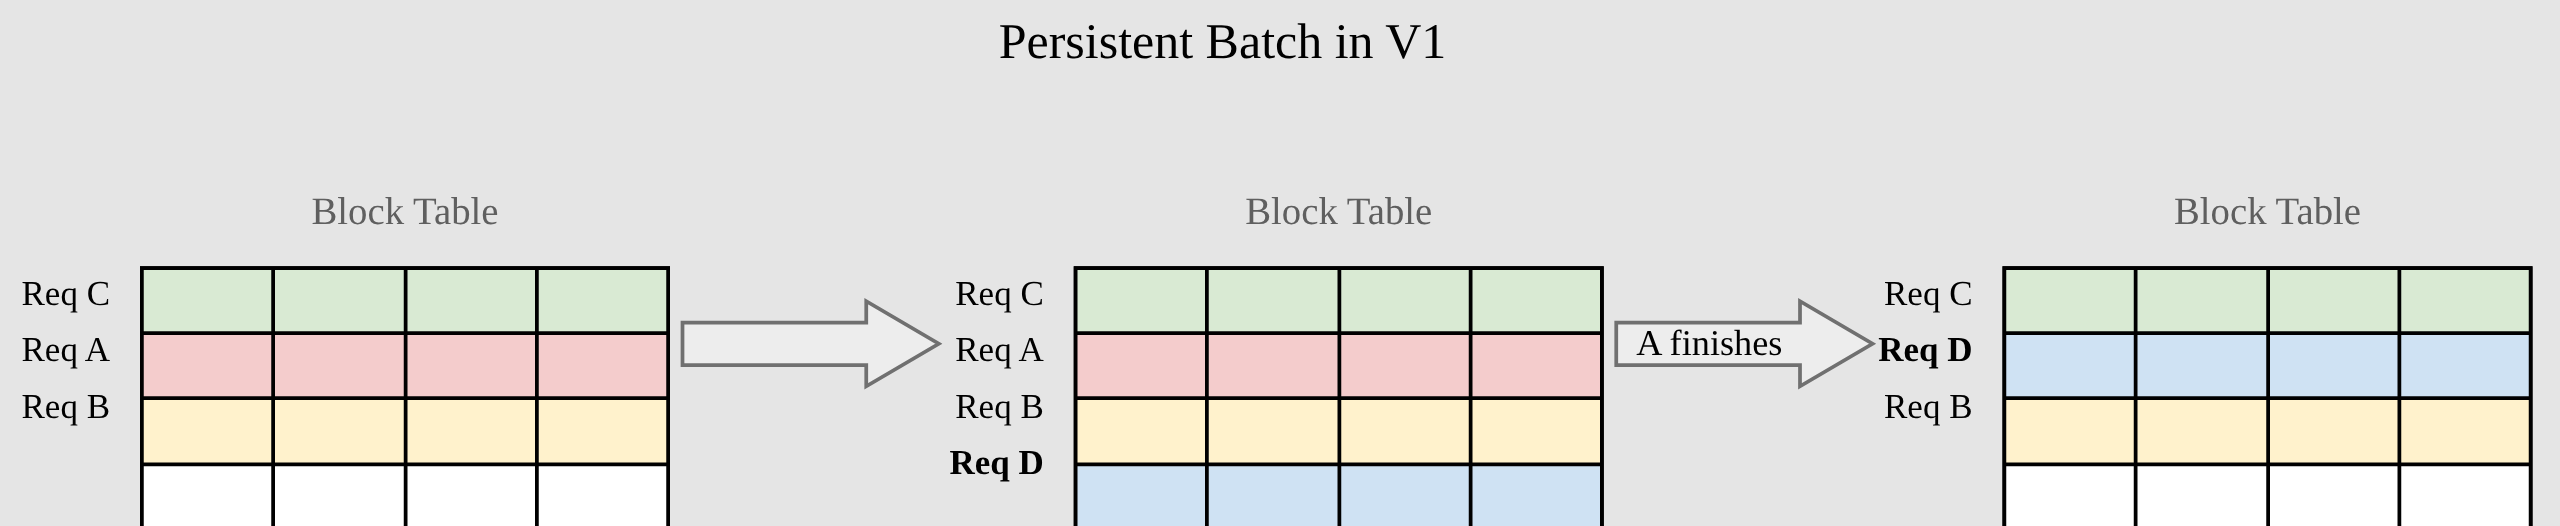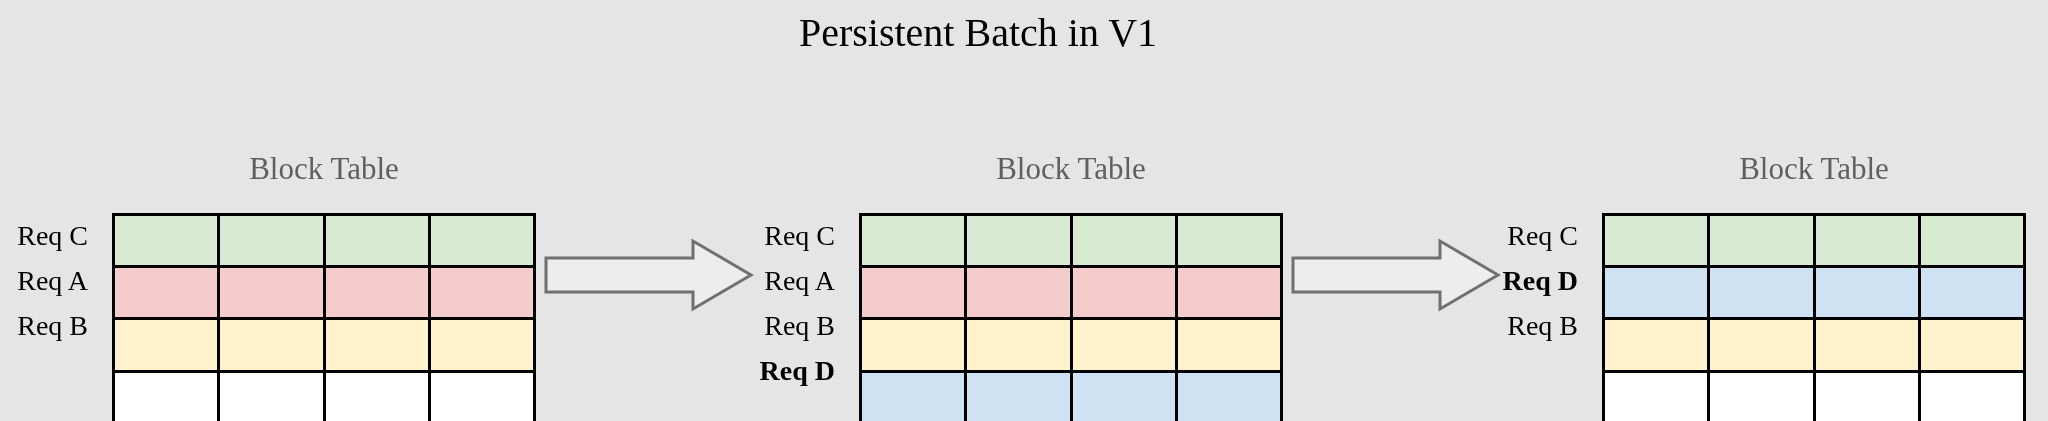--- a/index.html
+++ b/index.html
@@ -107,20 +107,21 @@
         <div class="cell" style="background: rgb(255, 255, 255);"></div>
         <div class="cell" style="background: rgb(255, 255, 255);"></div>
         <div class="cell" style="background: rgb(255, 255, 255);"></div>
       </div>
   </div>
 
   <div class="arrow a2">
     <svg width="210" height="74" viewBox="0 0 210 74" aria-hidden="true">
       <polygon points="2,20 149,20 149,3 207,37 149,71 149,54 2,54"></polygon>
     </svg>
+    <div class="arrow-label">A finishes</div>
   </div>
 
   <div class="panel p3">
     <div class="heading">Block Table</div>
     <div class="row-label r0" data-bold="false">Req C</div>
     <div class="row-label r1" data-bold="true">Req D</div>
     <div class="row-label r2" data-bold="false">Req B</div>
     <div class="grid" style="grid-template-columns: repeat(4, 1fr);">
         <div class="cell" style="background: rgb(217, 234, 211);"></div>
         <div class="cell" style="background: rgb(217, 234, 211);"></div>

